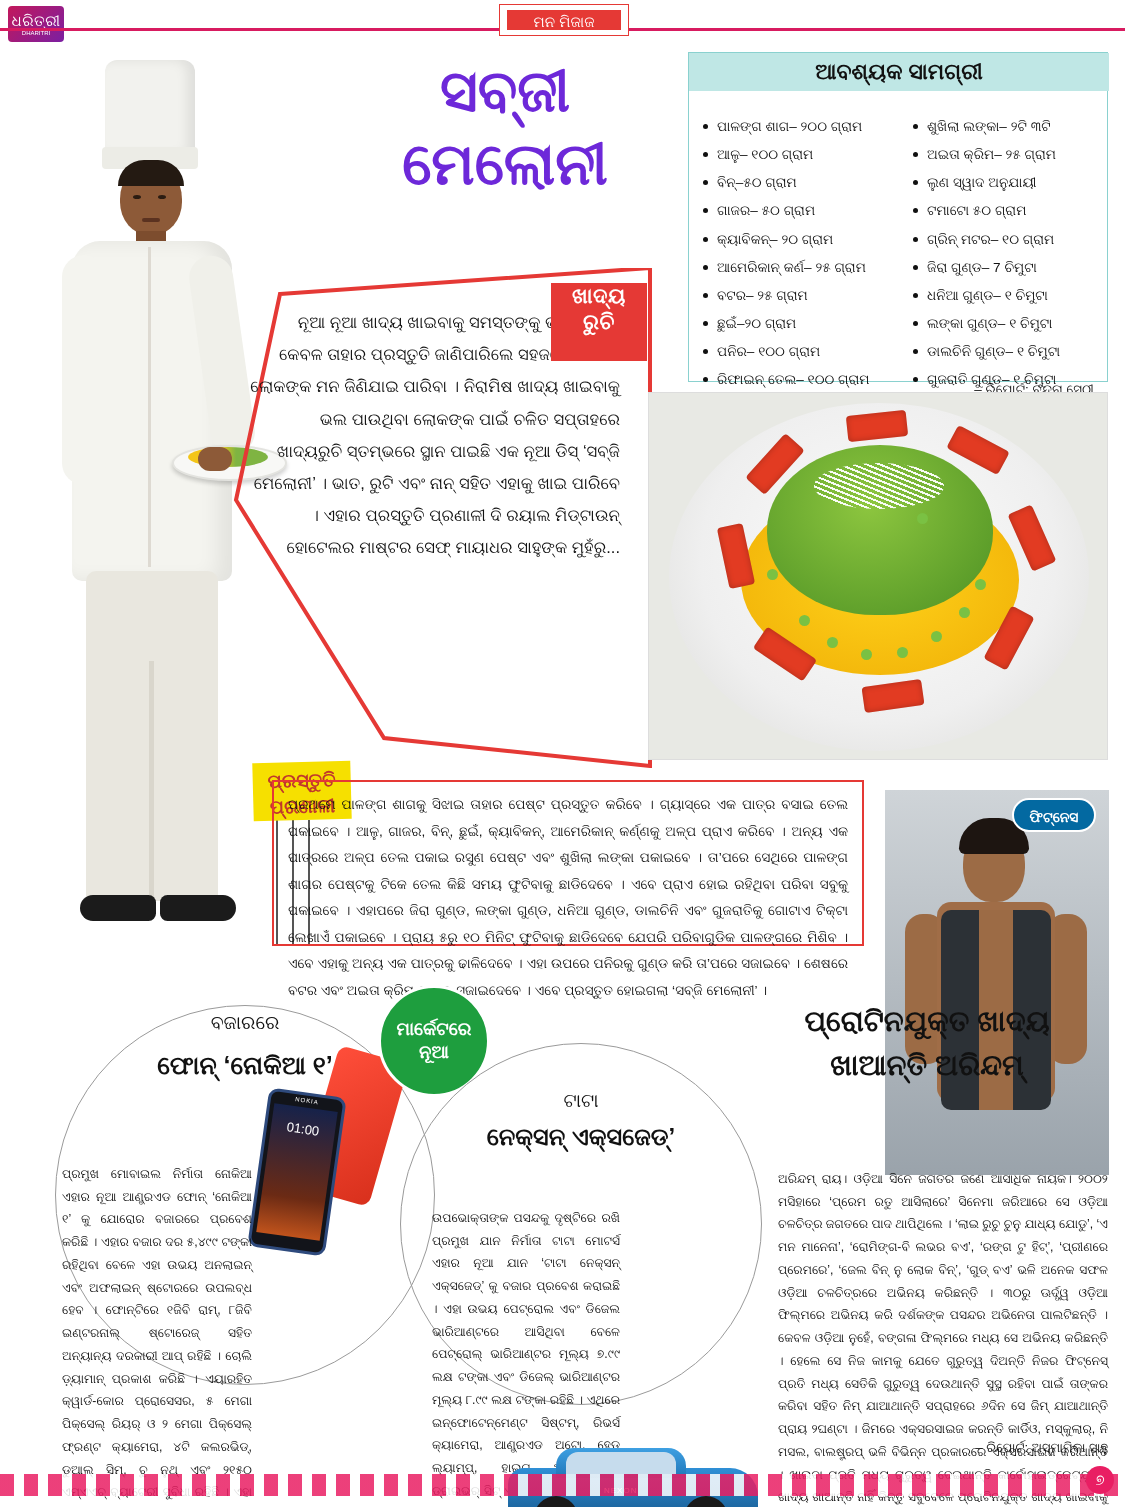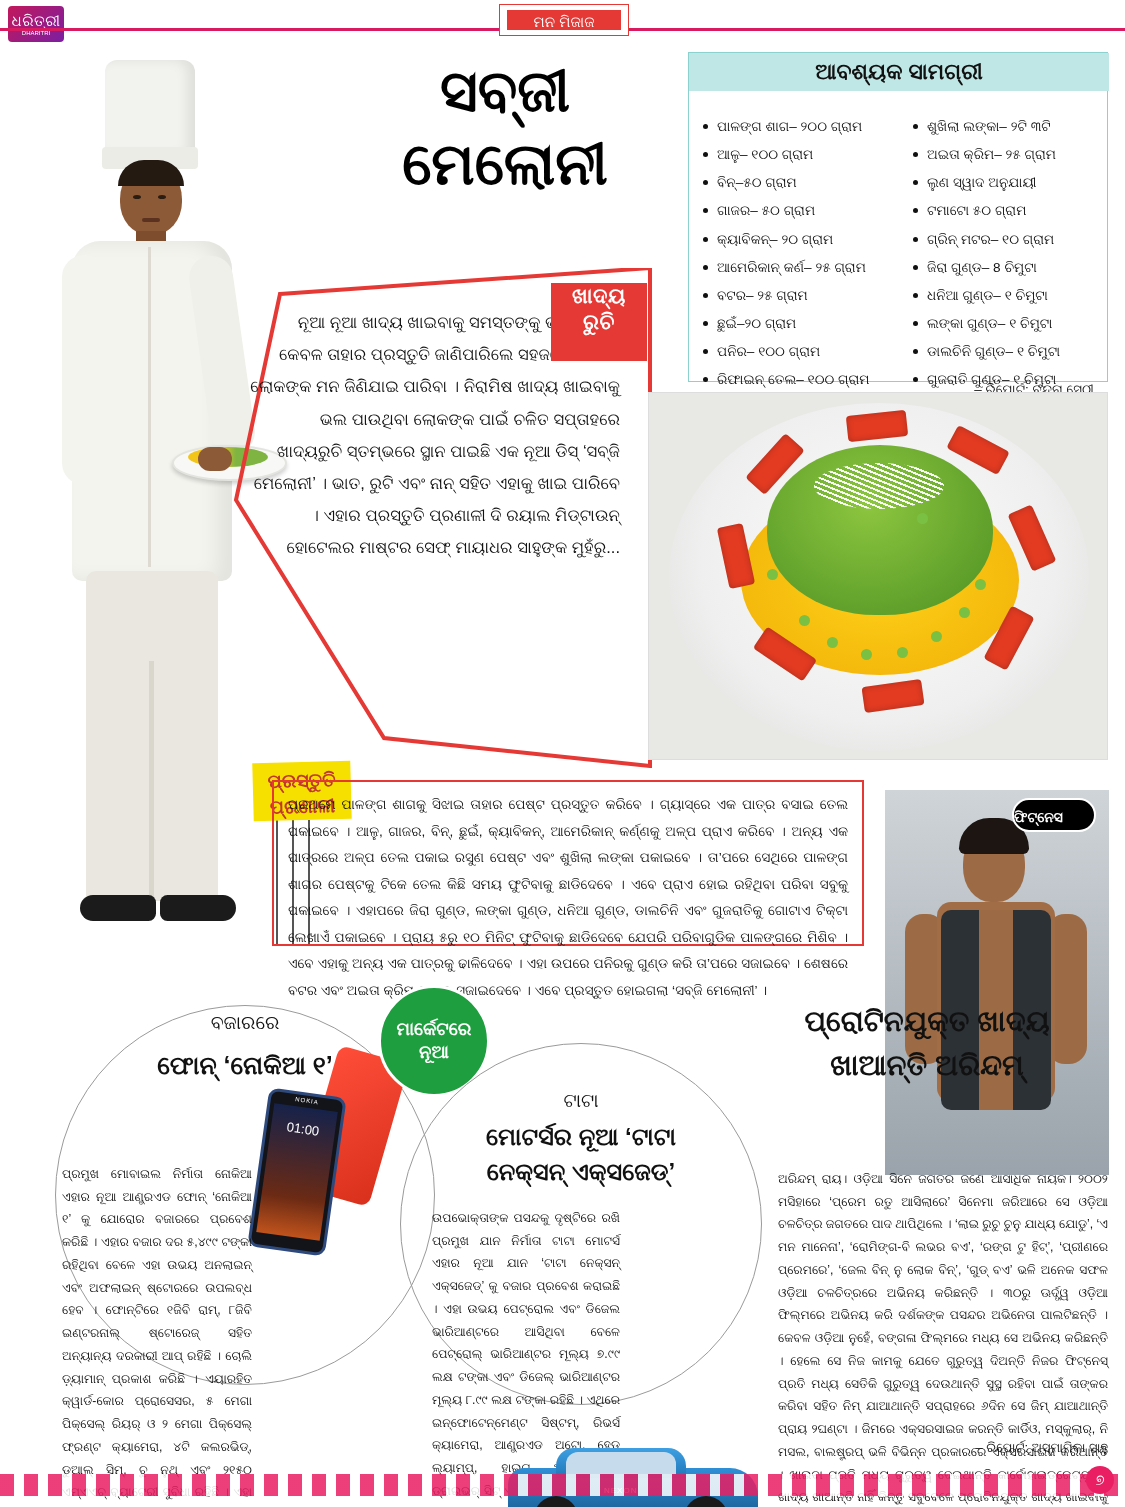--- a/index.html
+++ b/index.html
@@ -30,21 +30,21 @@
     border:2px solid #fff;
   }
   .section-tag-wrap{
     position:absolute; left:499px; top:4px; width:130px; height:32px;
     background:#fff; border:1px solid #e53935;
   }
 
   
   .headline {
     position:absolute; left:330px; top:55px; width:350px;
-    text-align:center; color:#000000;
+    text-align:center; color:#6d28d9;
     font-size:58px; line-height:1.25; font-weight:bold;
   }
 
   
   .chef {
     position:absolute; left:20px; top:55px; width:270px; height:930px;
   }
   .chef .hat {
     position:absolute; left:85px; top:5px; width:90px; height:95px;
     background:#f2f2ee; border-radius:12px 12px 4px 4px;
@@ -239,21 +239,21 @@
   }
   .fit-photo .head{position:absolute; left:78px; top:36px; width:62px; height:76px; background:#9c6b45; border-radius:50% 50% 45% 45%;}
   .fit-photo .hair{position:absolute; left:74px; top:28px; width:70px; height:36px; background:#1d1511; border-radius:32px 32px 6px 6px;}
   .fit-photo .torso{position:absolute; left:52px; top:112px; width:118px; height:200px; background:#a06d47; border-radius:14px;}
   .fit-photo .vest{position:absolute; left:56px; top:120px; width:110px; height:200px; background:#2c3136; border-radius:10px;}
   .fit-photo .vest:after{content:"";position:absolute;left:38px;top:0;width:34px;height:200px;background:#9c6b45;}
   .fit-photo .armL{position:absolute; left:20px; top:124px; width:40px; height:150px; background:#9c6b45; border-radius:18px;}
   .fit-photo .armR{position:absolute; left:162px; top:124px; width:40px; height:150px; background:#9c6b45; border-radius:18px;}
   .fit-badge{
     position:absolute; left:1012px; top:798px; width:84px; height:34px;
-    background:#000000; color:#fff; border-radius:18px; text-align:left;
+    background:#0369a1; color:#fff; border-radius:18px; text-align:center;
     line-height:34px; font-size:14px; font-weight:bold; border:2px solid #fff;
   }
   .fit-title{
     position:absolute; left:742px; top:1000px; width:370px;
     font-size:29px; font-weight:bold; line-height:1.5; text-align:center;
   }
   .fit-body{
     position:absolute; left:778px; top:1168px; width:330px;
     font-size:12.3px; line-height:1.85; text-align:justify;
   }
@@ -340,21 +340,21 @@
         <li>ପନିର– ୧୦୦ ଗ୍ରାମ</li>
         <li>ରିଫାଇନ୍ ତେଲ– ୧୦୦ ଗ୍ରାମ</li>
         <li>ରସୁଣ ବଟା– ୨୦ ଗ୍ରାମ</li>
       </ul>
       <ul class="ing-col">
         <li>ଶୁଖିଲା ଲଙ୍କା– ୨ଟି ୩ଟି</li>
         <li>ଅଇତା କ୍ରିମ– ୨୫ ଗ୍ରାମ</li>
         <li>ଲୁଣ ସ୍ୱାଦ ଅନୁଯାୟୀ</li>
         <li>ଟମାଟୋ ୫୦ ଗ୍ରାମ</li>
         <li>ଗ୍ରିନ୍ ମଟର– ୧୦ ଗ୍ରାମ</li>
-        <li>ଜିରା ଗୁଣ୍ଡ– 8 ଚିମୁଟା</li>
+        <li>ଜିରା ଗୁଣ୍ଡ– 7 ଚିମୁଟା</li>
         <li>ଧନିଆ ଗୁଣ୍ଡ– ୧ ଚିମୁଟା</li>
         <li>ଲଙ୍କା ଗୁଣ୍ଡ– ୧ ଚିମୁଟା</li>
         <li>ଡାଲଚିନି ଗୁଣ୍ଡ– ୧ ଚିମୁଟା</li>
         <li>ଗୁଜରାତି ଗୁଣ୍ଡ– ୧ ଚିମୁଟା</li>
       </ul>
     </div>
   </div>
   <div class="ing-credit">– ରିପୋର୍ଟ: ବନ୍ଦନା ସେଠୀ</div>
 
   <div class="dish">
@@ -406,21 +406,20 @@
   <div class="cl-body">ପ୍ରମୁଖ ମୋବାଇଲ ନିର୍ମାତା ନୋକିଆ ଏହାର ନୂଆ ଆଣ୍ଡ୍ରଏଡ ଫୋନ୍ ‘ନୋକିଆ ୧’ କୁ ଯୋରୋର ବଜାରରେ ପ୍ରବେଶ କରିଛି । ଏହାର ବଜାର ଦର ୫,୪୯୯ ଟଙ୍କା ରହିଥିବା ବେଳେ ଏହା ଉଭୟ ଅନଲାଇନ୍ ଏବଂ ଅଫଲାଇନ୍ ଷ୍ଟୋରରେ ଉପଲବ୍ଧ ହେବ । ଫୋନ୍‌ଟିରେ ୧ଜିବି ରାମ୍, ୮ଜିବି ଇଣ୍ଟରନାଲ୍ ଷ୍ଟୋରେଜ୍ ସହିତ ଅନ୍ୟାନ୍ୟ ଦରକାରୀ ଆପ୍ ରହିଛି । ଚୋଲି ଡ଼୍ୟାମାନ୍ ପ୍ରକାଶ କରିଛି । ଏୟାରହିତ କ୍ୱାର୍ଡ-କୋର ପ୍ରୋସେସର, ୫ ମେଗା ପିକ୍ସେଲ୍ ରିୟର୍ ଓ ୨ ମେଗା ପିକ୍ସେଲ୍ ଫ୍ରଣ୍ଟ କ୍ୟାମେରା, ୪ଟି କଲରଭିଡ୍, ଡୁଆଲ୍ ସିମ୍, ଚୁ ନୁଥ୍ ଏବଂ ୨୧୫୦ ଏମ୍‌ଏଏଚ୍ ବ୍ୟାଟେରୀ ସୁବିଧା ରହିଛି । ଏହା ଦେଶର ପ୍ରମୁଖ ମୋବାଇଲ ଫୋନ୍ ଆଉଟଲେଟ୍‌ରେ ଉପଲବ୍ଧ ହେବ ବୋଲି କମ୍ପାନୀ ପକ୍ଷରୁ ପ୍ରକାଶ ।</div>
 
   <div class="market-badge">
     <div>ମାର୍କେଟରେ</div>
     <div>ନୂଆ</div>
   </div>
 
   <div class="circle-right"></div>
   <div class="cr-kicker">ଟାଟା</div>
   <div class="cr-title">
-    <div>ମୋଟର୍ସର ନୂଆ ‘ଟାଟା</div>
     <div>ନେକ୍ସନ୍ ଏକ୍ସଜେଡ୍’</div>
   </div>
   <div class="cr-body">ଉପଭୋକ୍ତାଙ୍କ ପସନ୍ଦକୁ ଦୃଷ୍ଟିରେ ରଖି ପ୍ରମୁଖ ଯାନ ନିର୍ମାତା ଟାଟା ମୋଟର୍ସ ଏହାର ନୂଆ ଯାନ ‘ଟାଟା ନେକ୍ସନ୍ ଏକ୍ସଜେଡ୍’ କୁ ବଜାର ପ୍ରବେଶ କରାଇଛି । ଏହା ଉଭୟ ପେଟ୍ରୋଲ ଏବଂ ଡିଜେଲ ଭାରିଆଣ୍ଟରେ ଆସିଥିବା ବେଳେ ପେଟ୍ରୋଲ୍ ଭାରିଆଣ୍ଟର ମୂଲ୍ୟ ୭.୯୯ ଲକ୍ଷ ଟଙ୍କା ଏବଂ ଡିଜେଲ୍ ଭାରିଆଣ୍ଟର ମୂଲ୍ୟ ୮.୯୯ ଲକ୍ଷ ଟଙ୍କା ରହିଛି । ଏଥିରେ ଇନ୍‌ଫୋଟେନ୍‌ମେଣ୍ଟ ସିଷ୍ଟମ୍, ରିଭର୍ସ କ୍ୟାମେରା, ଆଣ୍ଡ୍ରଏଡ ଅଟୋ, ହେଡ୍ ଲ୍ୟାମ୍ପ୍, ହାଇଟ ଆଡଜଷ୍ଟବଲ ଡ୍ରାଇଭର୍ ସିଟ୍ ଏବଂ ସିଟ୍ ବେଲ୍ଟ, ଉଭୟ ଆଲୟ୍ସ, ପ୍ରୋଜେକ୍ଟର ହେଡ୍‌ଲ୍ୟାମ୍ପ ସହିତ ଅନ୍ୟାନ୍ୟ ଦରକାରୀ ସୁବିଧା ଉପଲବ୍ଧ । ରକ୍ତ କାର୍ବରେ ବ୍ଲାକ୍, ସିଟି ଏବଂ ସ୍ପୋର୍ଟ ଭଳି ୩ଟି ସିଲେକ୍ଟିଭ୍ ଡ୍ରାଇଭିଂ ମୋଡ୍ ରହିଛି ।</div>
   <div class="car">
     <div class="body"></div>
     <div class="roof"></div>
     <div class="win"></div>
     <div class="badge">NEXON</div>
     <div class="w1"></div>
     <div class="w2"></div>

